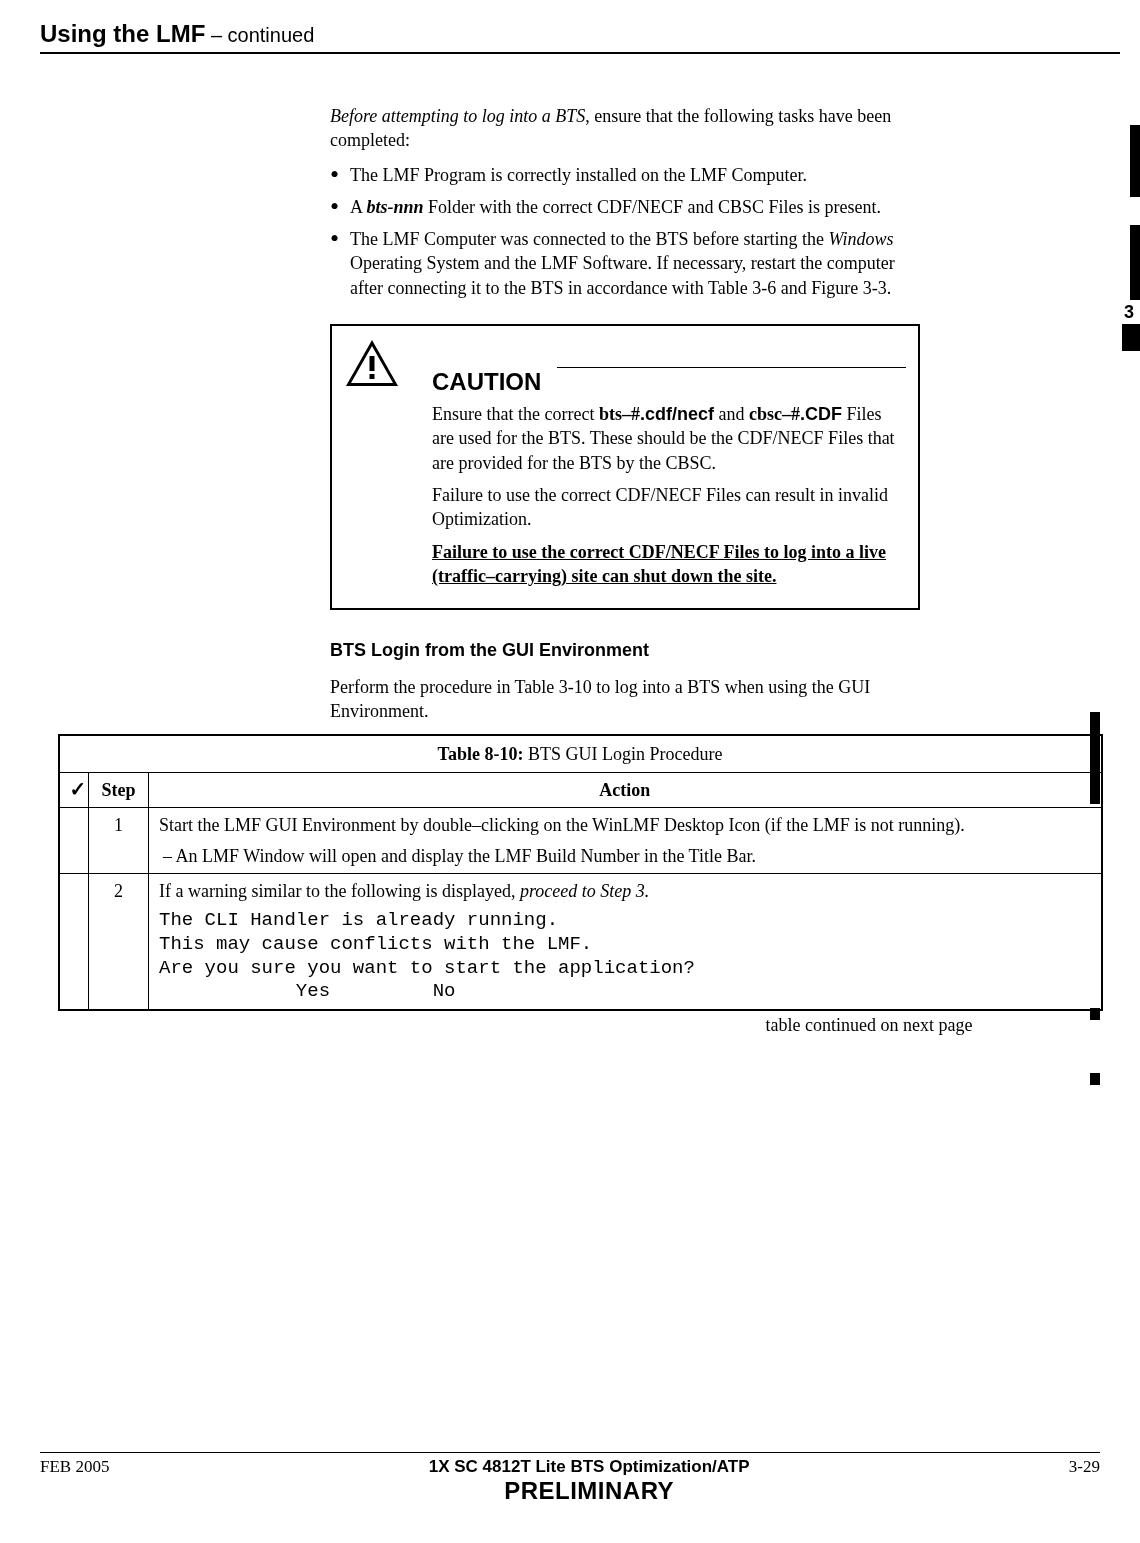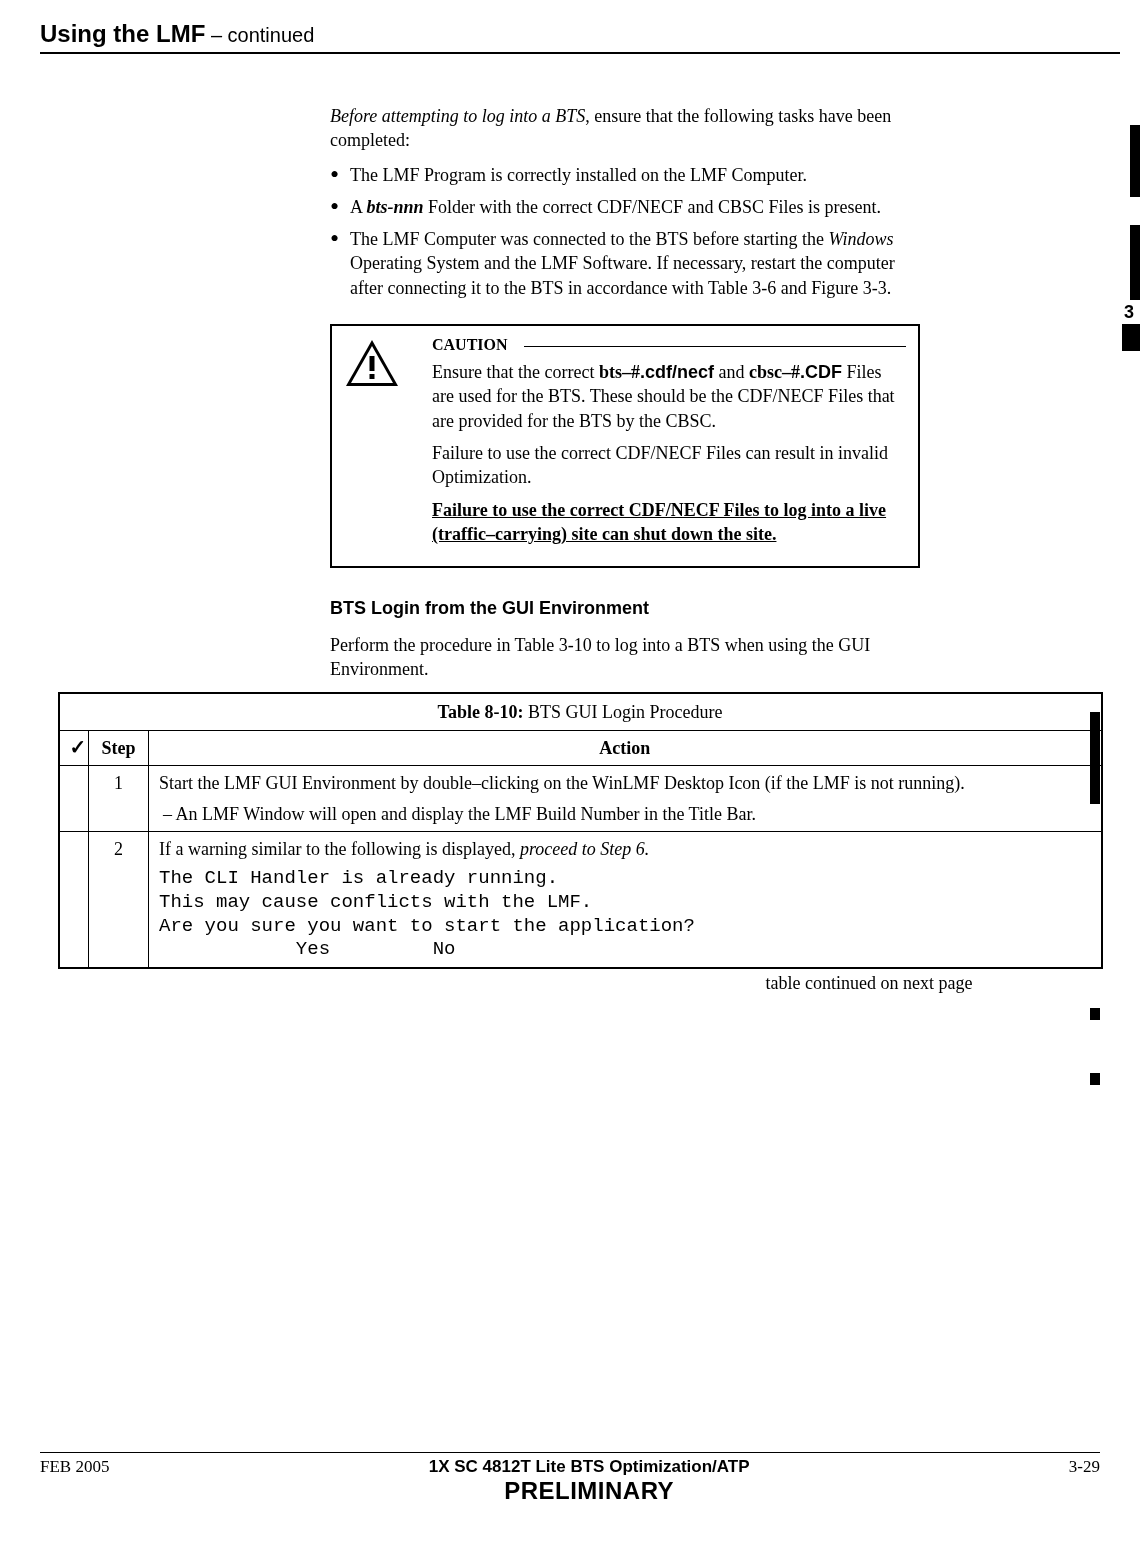--- a/index.html
+++ b/index.html
@@ -88,24 +88,25 @@
   .caution-body {
     flex: 1;
     padding: 10px 12px 12px 0;
   }
   .caution-title-row {
     display: flex;
     align-items: center;
     margin-bottom: 6px;
   }
   .caution-title {
-    font-family: Liberation Serif, serif;
-    font-weight: bold;
-    font-size: 16px;
+    font-family: Liberation Sans, sans-serif;
+    font-weight: bold;
+    font-size: 24px;
     margin-right: 16px;
+    margin-top: 32px;
   }
   .caution-rule {
     flex: 1;
     border-top: 1.5px solid #000;
     height: 0;
     margin-top: 2px;
   }
   .caution-para {
     line-height: 1.35;
     margin-bottom: 8px;
@@ -324,21 +325,21 @@
       <td>
         <div>Start the LMF GUI Environment by double–clicking on the WinLMF Desktop Icon (if the LMF is not running).</div>
         <p class="sub-dash">–  An LMF Window will open and display the LMF Build Number in the Title Bar.</p>
       </td>
     </tr>
     <tr>
       <td></td>
       <td class="step-cell">2</td>
       <td>
         <div>
-          <span>If a warning similar to the following is displayed, </span><span class="ital">proceed to Step 6.</span>
+          <span>If a warning similar to the following is displayed, </span><span class="ital">proceed to Step 3.</span>
         </div>
         <pre class="mono">The CLI Handler is already running.
 This may cause conflicts with the LMF.
 Are you sure you want to start the application?
             Yes         No</pre>
       </td>
     </tr>
   </tbody>
     </table>
   <div class="table-cont">table continued on next page</div>

